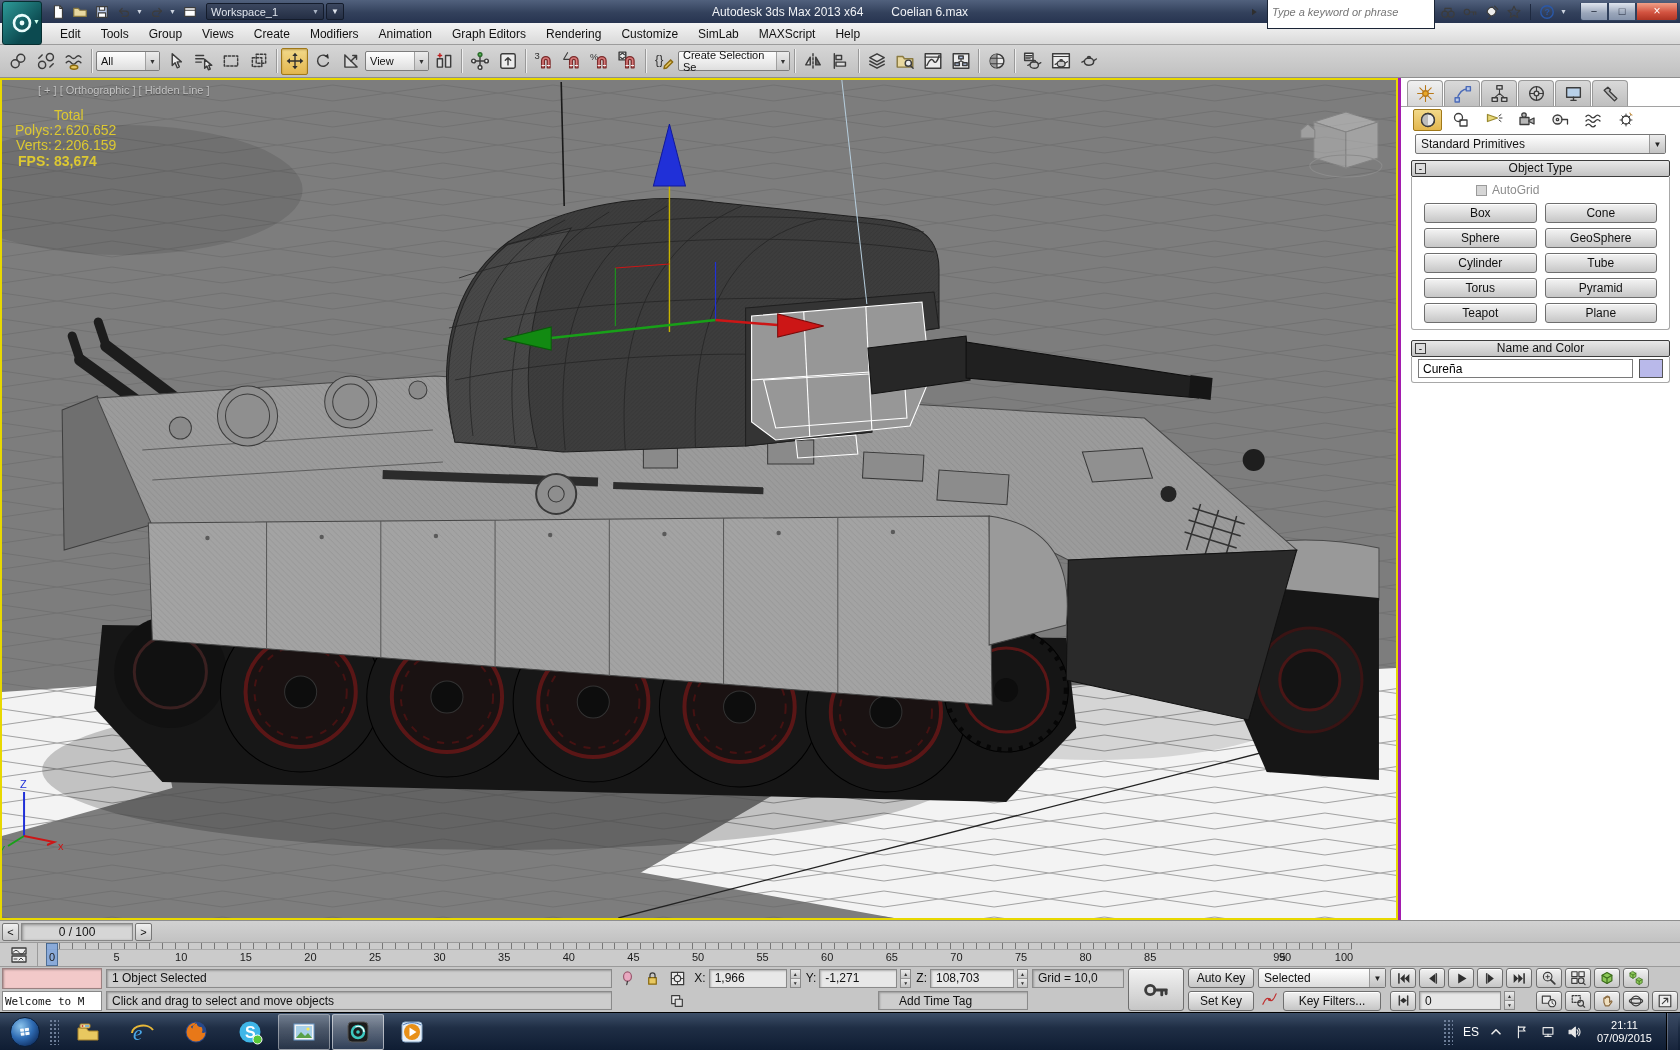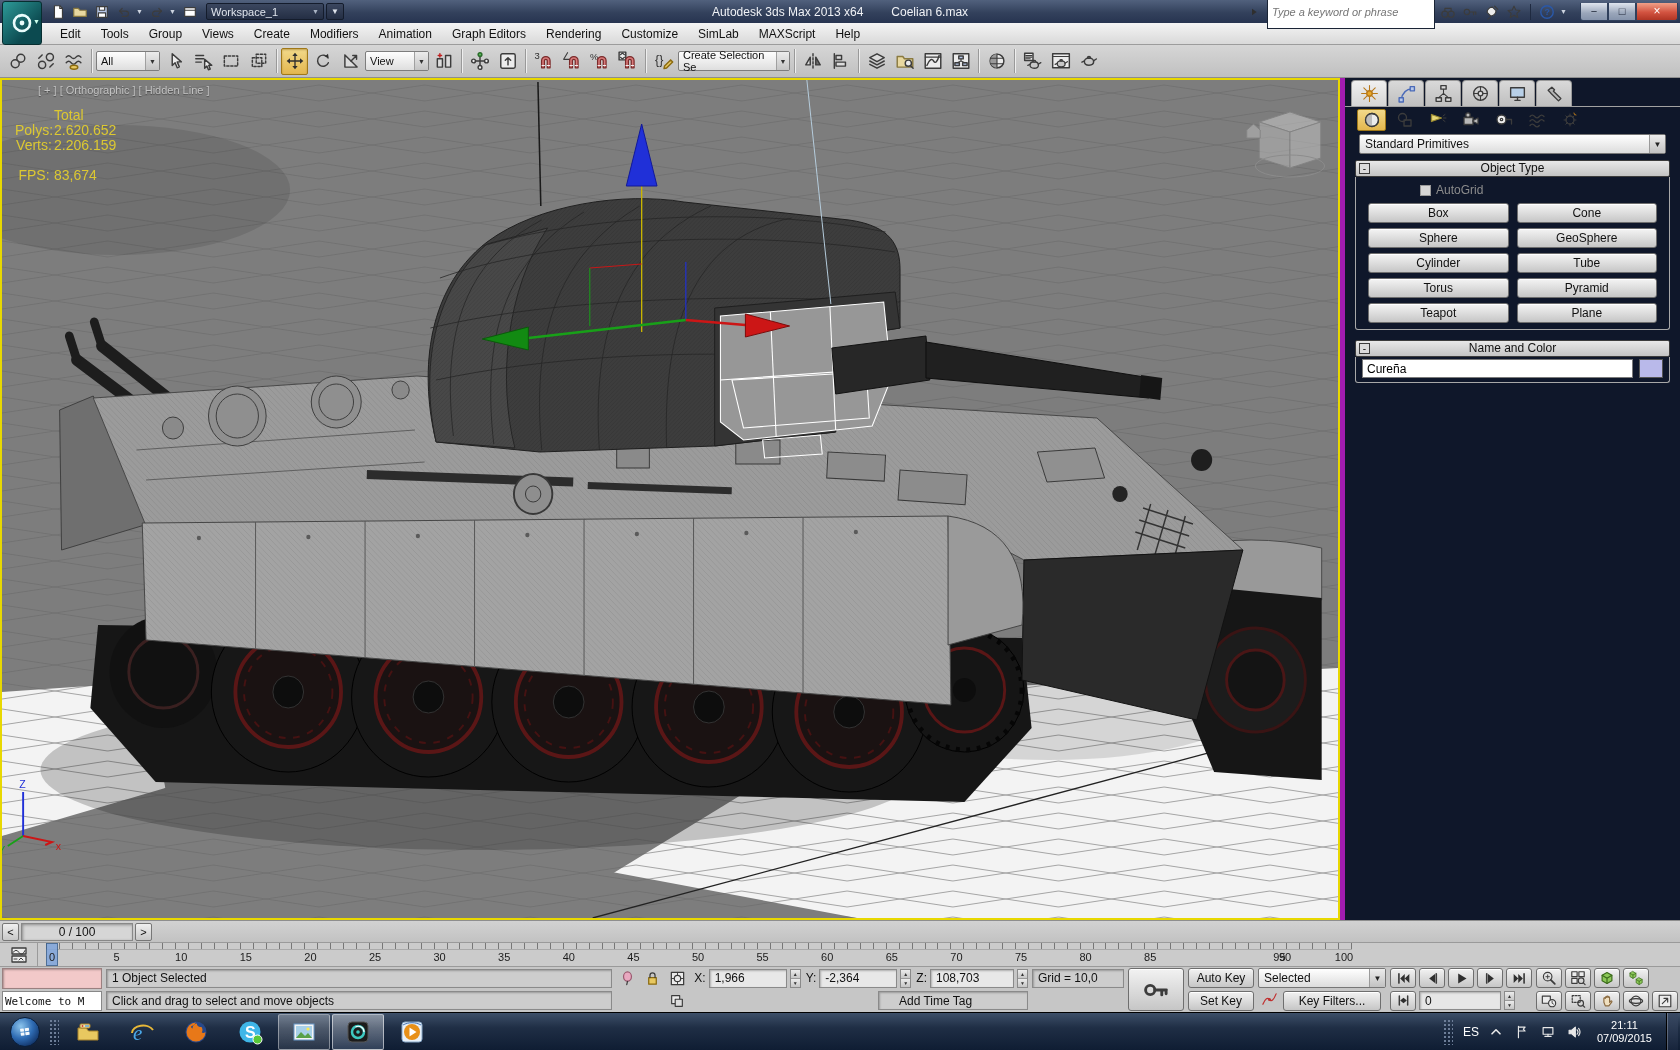--- a/index.html
+++ b/index.html
@@ -65,24 +65,24 @@
 
   
   #main { height:842px; display:flex; }
   #viewport { flex:1; position:relative; background:#7d7d7d; border:2px solid #e8d800; }
   #scene { position:absolute; left:0; top:0; width:100%; height:100%; }
   #vplabel { position:absolute; left:7px; top:4px; color:#c3c3c3; font-size:11px; cursor:pointer;
     text-shadow:0 1px 1px rgba(0,0,0,.4);margin-left:29px; }
   #vpstats { position:absolute; left:12px; top:28px; color:#dcc832; font-size:14px; line-height:15px;text-align:center; }
   .statrow { display:flex; }
   .statrow .sl { width:40px; }
-  .fpsrow { margin-top:15px; }
+  .fpsrow { margin-top:1px;font-weight:bold; }
 
   
-  #cmdpanel { width:340px; background:#0f172a; border-left:5px solid #a21caf; padding-top:2px; }
+  #cmdpanel { width:282px; background:#ffffff; border-left:3px solid #a21caf; padding-top:2px; }
   #paneltabs { display:flex; height:27px; padding:0 6px; gap:1px; border-bottom:1px solid #a2a2a2;}
   .ptab { width:36px; height:26px; display:flex; align-items:center; justify-content:center;
     border:1px solid #9a9a9a; border-bottom:none; border-radius:4px 4px 0 0;
     background:linear-gradient(#d9d9d9,#bfbfbf); cursor:pointer; }
   .ptab.active { background:linear-gradient(#f0f0f0,#d6d6d6); }
   #subtabs { display:flex; height:25px; align-items:center; padding:1px 10px 1px 12px; gap:4px; }
   .stab { width:29px; height:22px; display:flex; align-items:center; justify-content:center;
     border-radius:2px; cursor:pointer; }
   .stab.active { background:linear-gradient(#f2d98a,#e3b74e); border:1px solid #a07818; }
   .dd { height:20px; margin:2px 14px 6px 14px; border:1px solid #767676;
@@ -1087,21 +1087,21 @@
     </div>
     <div class="sbcol">
       <div class="sbrow" id="coordrow">
           <span class="coordlab">X:</span>
           <div class="sunken coordfield" style="background: rgb(232, 232, 232);">1,966</div>
           <div class="spin">
             <span>▲</span>
             <span>▼</span>
           </div>
           <span class="coordlab">Y:</span>
-          <div class="sunken coordfield" style="background: rgb(232, 232, 232);">-2,364</div>
+          <div class="sunken coordfield" style="background: rgb(232, 232, 232);">-1,271</div>
           <div class="spin">
             <span>▲</span>
             <span>▼</span>
           </div>
           <span class="coordlab">Z:</span>
           <div class="sunken coordfield z" style="background: rgb(232, 232, 232);">108,703</div>
           <div class="spin">
             <span>▲</span>
             <span>▼</span>
           </div>

